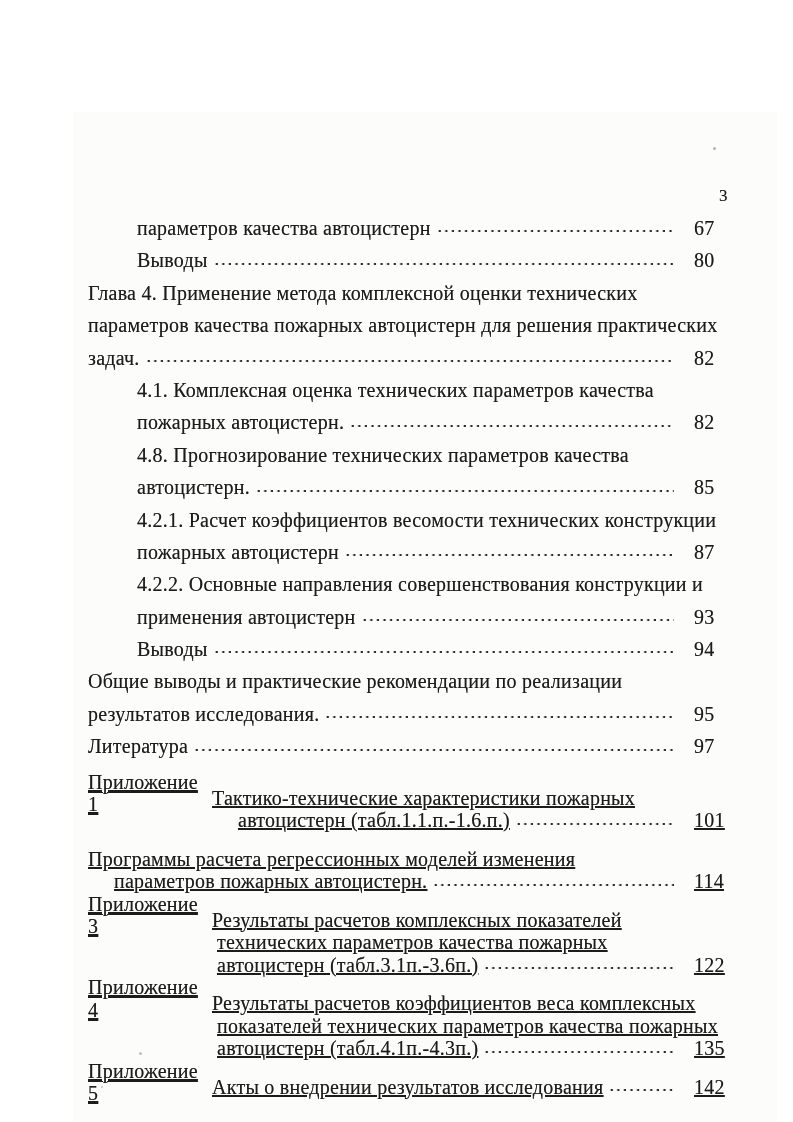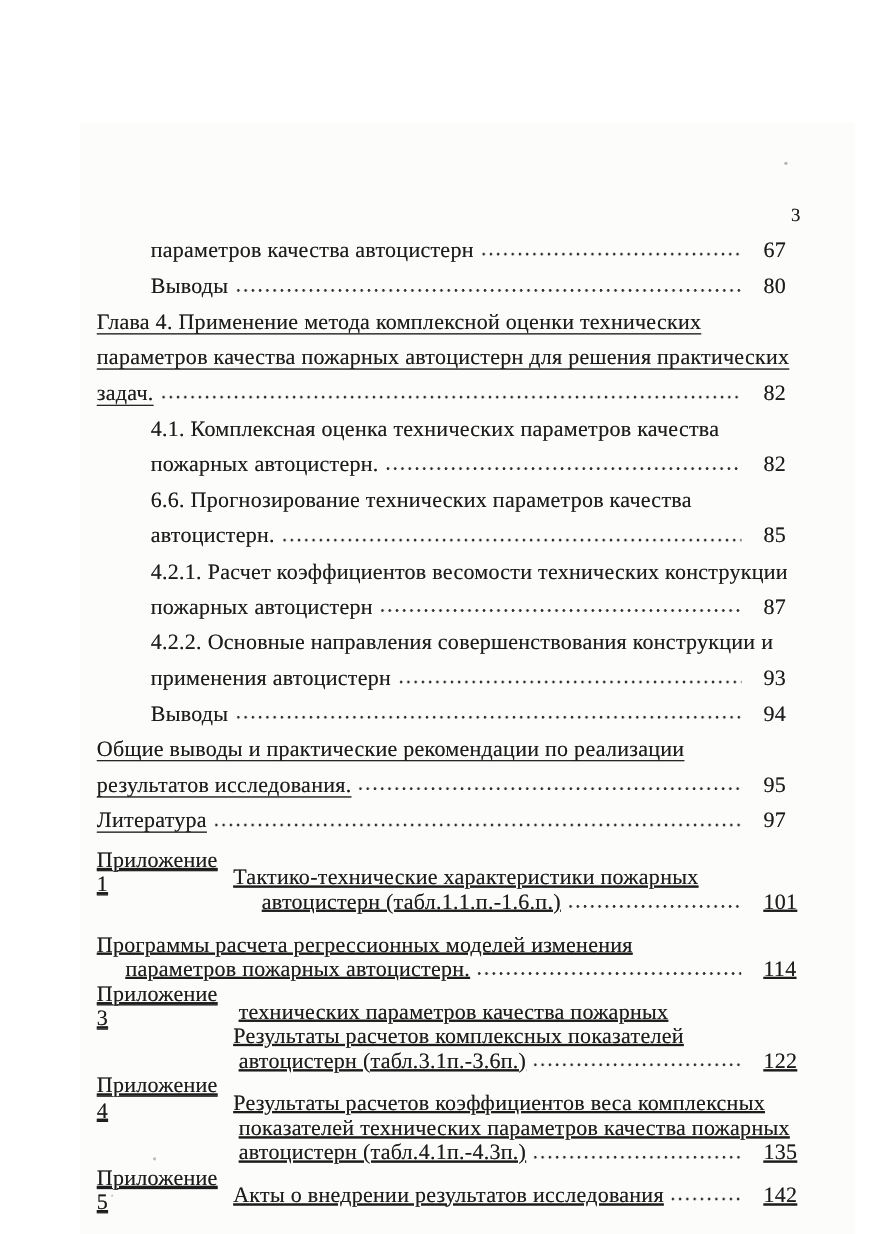--- a/index.html
+++ b/index.html
@@ -25,21 +25,21 @@
     text-shadow:0 0 .4px rgba(20,20,20,.55);
   }
   .toc{
     position:absolute;left:88px;top:212px;width:673px;
     font-size:20px;letter-spacing:.25px;
     text-shadow:0 0 .4px rgba(20,20,20,.55);
   }
   .row{display:flex;align-items:baseline;height:32.4px;line-height:32.4px;white-space:nowrap;}
   .row.ind{padding-left:49px;}
   .txt{flex:none;}
-  .ul{text-decoration:underline;text-decoration-thickness:1.4px;text-underline-offset:3.5px;}
+  .ul{text-decoration-thickness:1.4px;text-underline-offset:3.5px;}
   .leader{flex:1 1 auto;align-self:flex-end;height:4px;margin:0 20px 0 7px;}
   .leader.dots{
     background-image:radial-gradient(circle at 1.7px 2px,var(--dot) 1.05px,rgba(0,0,0,0) 1.45px);
     background-size:6.6px 4px;background-repeat:repeat-x;background-position:left bottom;
     margin-bottom:11px;
   }
   .pg{flex:none;width:67px;text-align:left;}
   .appendices{margin-top:8px;}
   .appx{display:flex;align-items:flex-start;text-decoration:underline;}
   .appx-label{flex:none;width:124px;line-height:22.5px;
@@ -89,21 +89,21 @@
         <span class="txt">4.1. Комплексная оценка технических параметров качества</span>
         <span class="leader"></span>
         <span class="pg"></span>
       </div>
       <div class="row ind">
         <span class="txt">пожарных автоцистерн.</span>
         <span class="leader dots"></span>
         <span class="pg">82</span>
       </div>
       <div class="row ind">
-        <span class="txt">6.6. Прогнозирование технических параметров качества</span>
+        <span class="txt">4.8. Прогнозирование технических параметров качества</span>
         <span class="leader"></span>
         <span class="pg"></span>
       </div>
       <div class="row ind">
         <span class="txt">автоцистерн.</span>
         <span class="leader dots"></span>
         <span class="pg">85</span>
       </div>
       <div class="row ind">
         <span class="txt">4.2.1. Расчет коэффициентов весомости технических конструкции</span>
@@ -172,27 +172,27 @@
           <div class="row hang2">
             <span class="txt">параметров пожарных автоцистерн.</span>
             <span class="leader dots"></span>
             <span class="pg">114</span>
           </div>
         </div>
       </div>
       <div class="appx">
         <div class="appx-label">Приложение 3</div>
         <div class="appx-lines">
+          <div class="row">
+            <span class="txt">Результаты расчетов комплексных показателей</span>
+            <span class="leader"></span>
+            <span class="pg"></span>
+          </div>
           <div class="row hang1">
             <span class="txt">технических параметров качества пожарных</span>
-            <span class="leader"></span>
-            <span class="pg"></span>
-          </div>
-          <div class="row">
-            <span class="txt">Результаты расчетов комплексных показателей</span>
             <span class="leader"></span>
             <span class="pg"></span>
           </div>
           <div class="row hang1">
             <span class="txt">автоцистерн (табл.3.1п.-3.6п.)</span>
             <span class="leader dots"></span>
             <span class="pg">122</span>
           </div>
         </div>
       </div>

